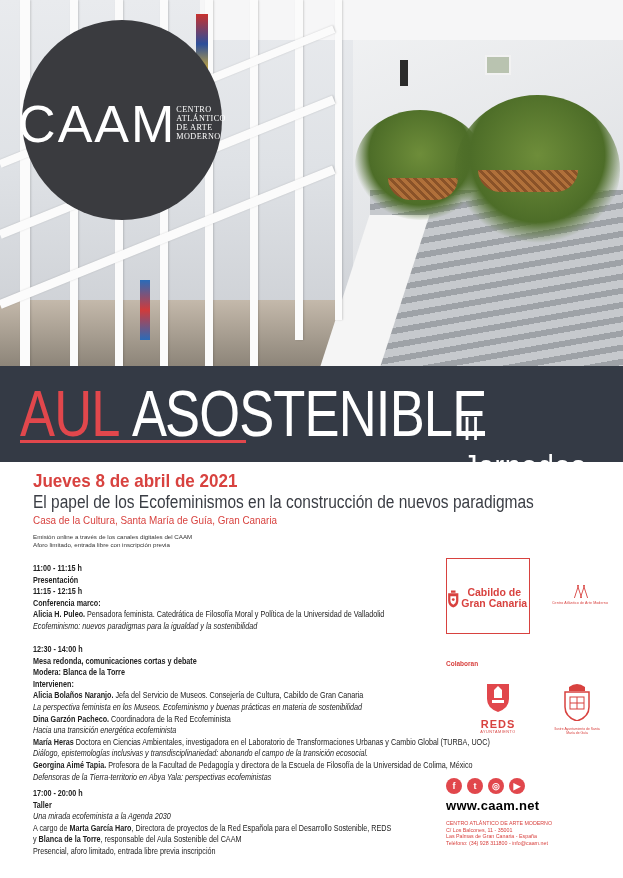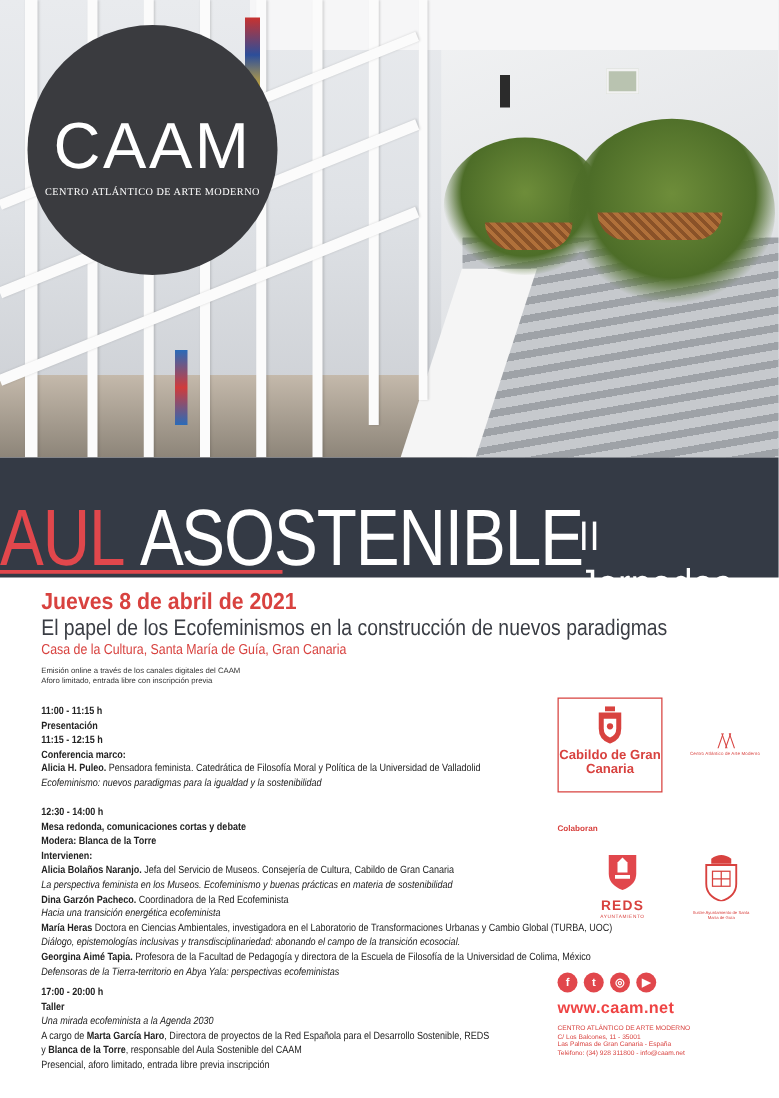--- a/index.html
+++ b/index.html
@@ -24,31 +24,31 @@
     background: radial-gradient(circle at 50% 40%, #6e8d3a 0%, #4d6d28 55%, rgba(70,100,35,0) 72%); }
   .photo .basket { position:absolute; height:22px; border-radius: 0 0 60px 60px;
     background: repeating-linear-gradient(45deg,#b0703a 0 3px,#8a5228 3px 6px); }
   .photo .art { position:absolute; }
   .photo .floor { position:absolute; left:0; top:300px; width:370px; height:66px;
     background: linear-gradient(180deg,#c4b9ab,#8d8579); }
 
   .logo-circle {
     position: absolute; left: 22px; top: 20px; width: 200px; height: 200px;
     border-radius: 50%; background: #3a3b3f;
-    display: flex; flex-direction: column; align-items: center; justify-content: center;
+    display: flex; flex-direction: row; align-items: center; justify-content: center;
   }
   .logo-circle .caam { font-family: "Liberation Sans", sans-serif; font-weight: 300; color:#fff;
     font-size: 52px; letter-spacing: 2px; line-height: 1; margin-top: 8px; }
   .logo-circle .caam-sub { color:#fff; font-size: 8.2px; letter-spacing: .4px; margin-top: 6px;
     font-family: "Liberation Serif", serif; text-transform: uppercase; }
 
   
   .band {
     position: absolute; left: 0; top: 366px; width: 623px; height: 96px;
-    background: #343a45; display: flex; align-items: flex-end; 
+    background: #343a45; display: flex; align-items: center; padding-left: 20px;
   }
   .band .t-aul, .band .t-a, .band .t-sost {
     font-family: "Liberation Sans Narrow", "Liberation Sans", sans-serif;
     font-size: 64px; line-height: 1; letter-spacing: -1px; transform: scaleX(.82); transform-origin: left;
   }
   .band .title-wrap { display:flex; align-items: baseline; position: relative; width: 440px; }
   .band .red { color:#e1474c; }
   .band .white { color:#ffffff; }
   .band .underline { position:absolute; left:0; top: 58px; width: 226px; height: 3px; background:#e1474c; }
   .band .jornadas { position:absolute; left: 463px; top: 44px; color:#ffffff; font-size: 33px; font-weight: 300; letter-spacing: .5px;
@@ -64,37 +64,37 @@
   .note { position:absolute; left:33px; font-size:6.2px; color:#333; white-space:nowrap; }
 
   
   .prog { position:absolute; left:33px; font-size:8.4px; color:#222; white-space:nowrap;
     line-height: 11.6px; transform: scaleX(.86); transform-origin: left; }
   .prog .b { font-weight:bold; }
   .prog .i { font-style: italic; }
 
   
   .cabildo-box { position:absolute; left:446px; top:558px; width:84px; height:76px;
-    border: 1.5px solid #d8423f; display:flex; flex-direction:column; align-items:center; }
+    border: 1.5px solid #d8423f; display:flex; flex-direction:row; align-items:center; }
   .cabildo-box .shield { margin-top:6px; width:22px; height:30px; }
   .cabildo-box .cab-name { color:#d8423f; font-weight:bold; font-size:10.5px; line-height:11px; text-align:center; margin-top:4px; }
   .caam-mini { position:absolute; left:542px; top:583px; width:76px; text-align:center; }
   .caam-mini .aa { color:#d8423f; font-size:18px; letter-spacing:-2px; line-height:18px; font-family:"Liberation Serif", serif; }
   .caam-mini .aa-sub { color:#d8423f; font-size:3.6px; letter-spacing:.1px; }
   .colaboran { position:absolute; left:446px; top:660px; font-size:6.5px; color:#d8423f; font-weight:bold; }
   .guia { position:absolute; left:470px; top:682px; width:56px; text-align:center; }
   .guia .g-name { color:#d8423f; font-weight:bold; font-size:11px; letter-spacing:1px; margin-top:2px; }
   .guia .g-sub { color:#d8423f; font-size:3.8px; letter-spacing:.5px; }
   .ayto { position:absolute; left:553px; top:683px; width:48px; text-align:center; }
   .ayto .a-sub { color:#d8423f; font-size:3.4px; line-height:4px; margin-top:2px; }
 
   .social { position:absolute; left:446px; top:778px; display:flex; gap:5px; }
   .social .ic { width:16px; height:16px; border-radius:50%; background:#e1474c; color:#fff;
     font-size:9px; font-weight:bold; display:flex; align-items:center; justify-content:center; }
-  .web { position:absolute; left:446px; top:798px; color:#ef4444; font-size:13px; font-weight:bold; letter-spacing:.3px; }
+  .web { position:absolute; left:446px; top:798px; color:#000000; font-size:13px; font-weight:bold; letter-spacing:.3px; }
   .addr { position:absolute; left:446px; top:820px; color:#d8423f; font-size:5.3px; line-height:6.6px; white-space:nowrap; }
 </style>
 </head>
 <body>
 
 <div class="photo">
   <div class="wall-right"></div>
   <div class="ceiling"></div>
   <div class="floor"></div>
   <div class="stairs"></div>

